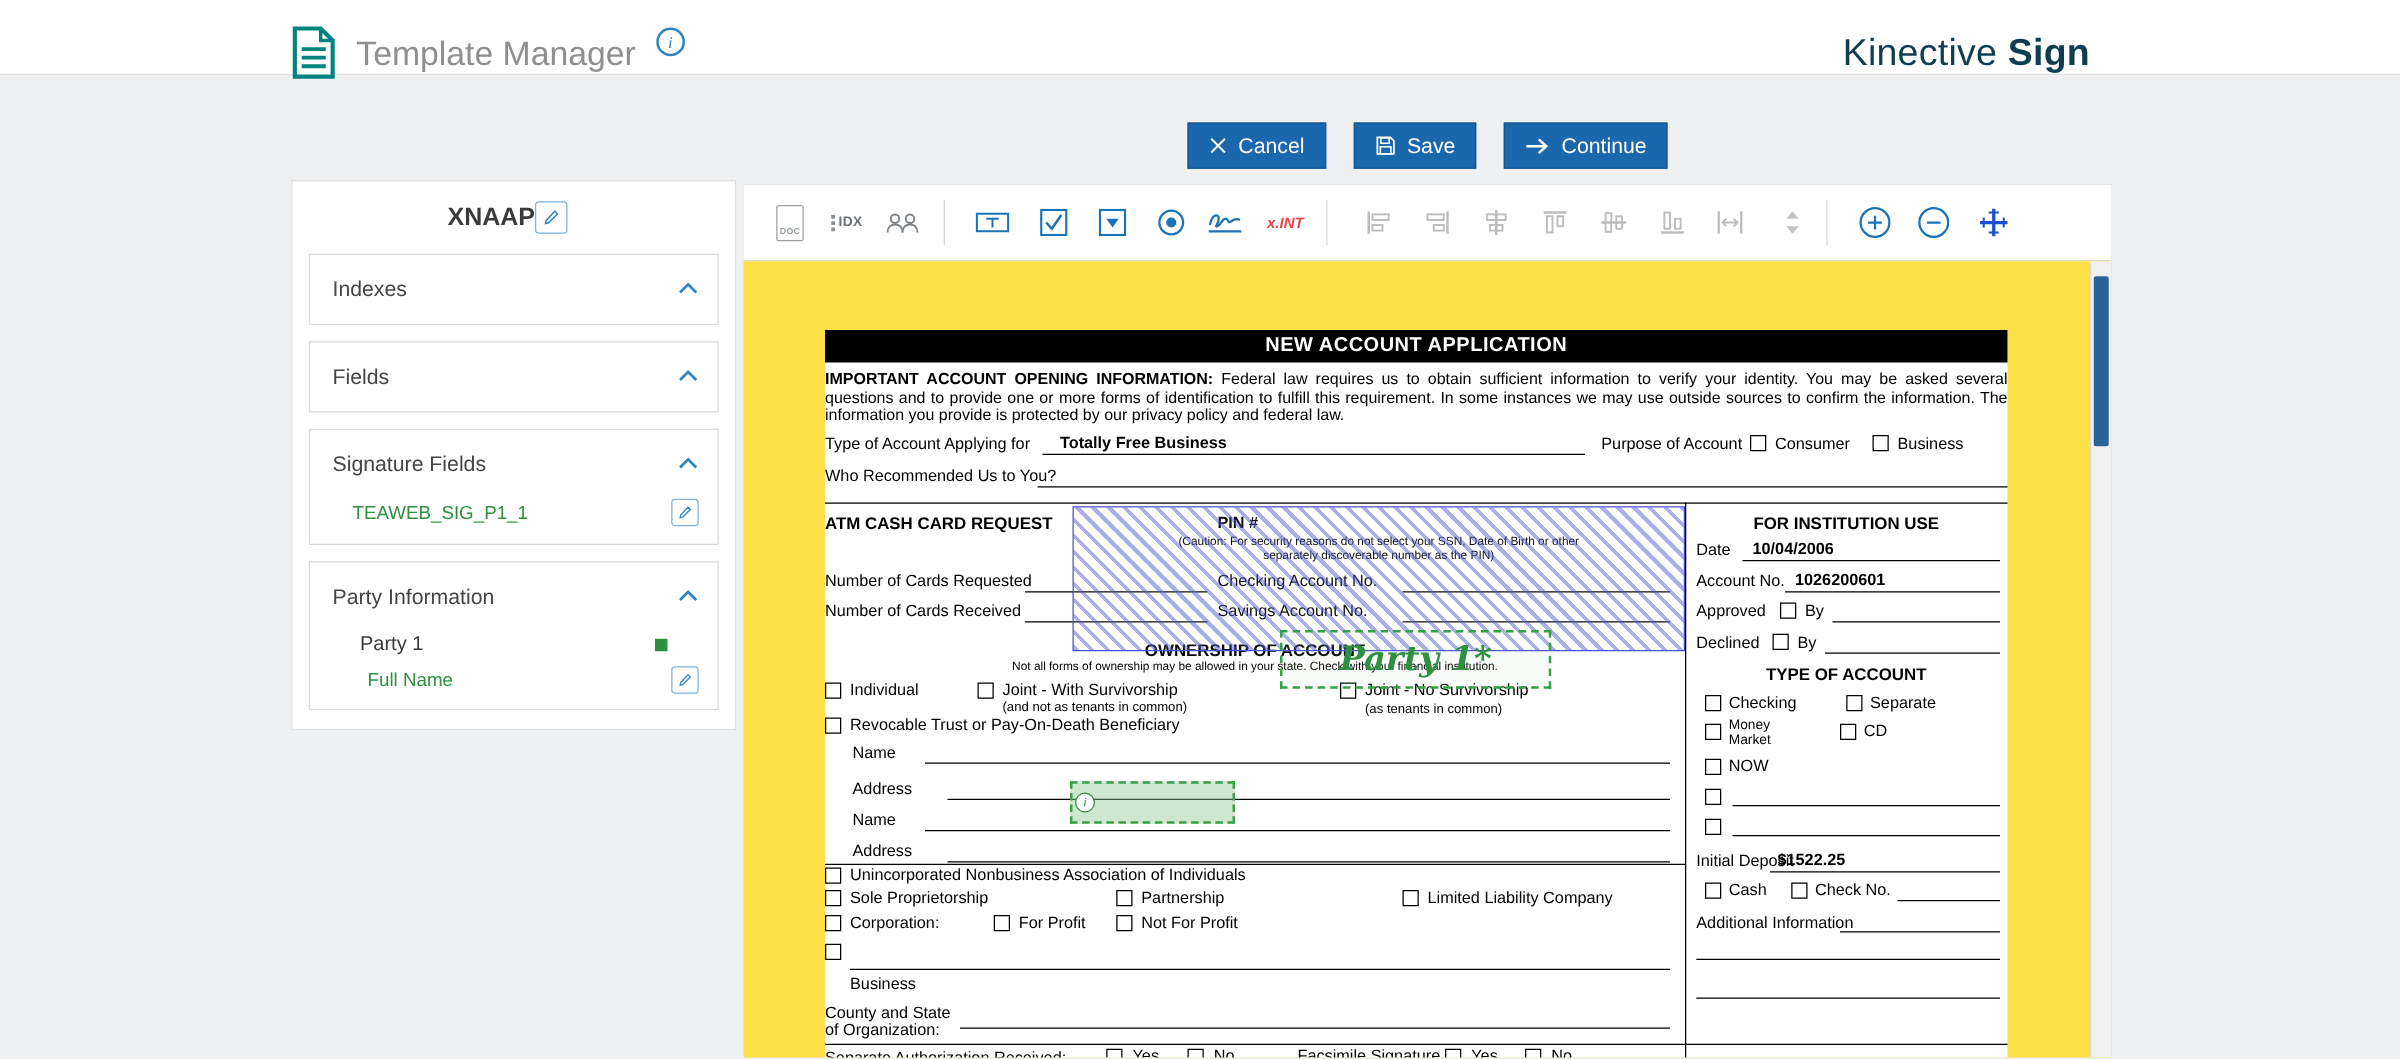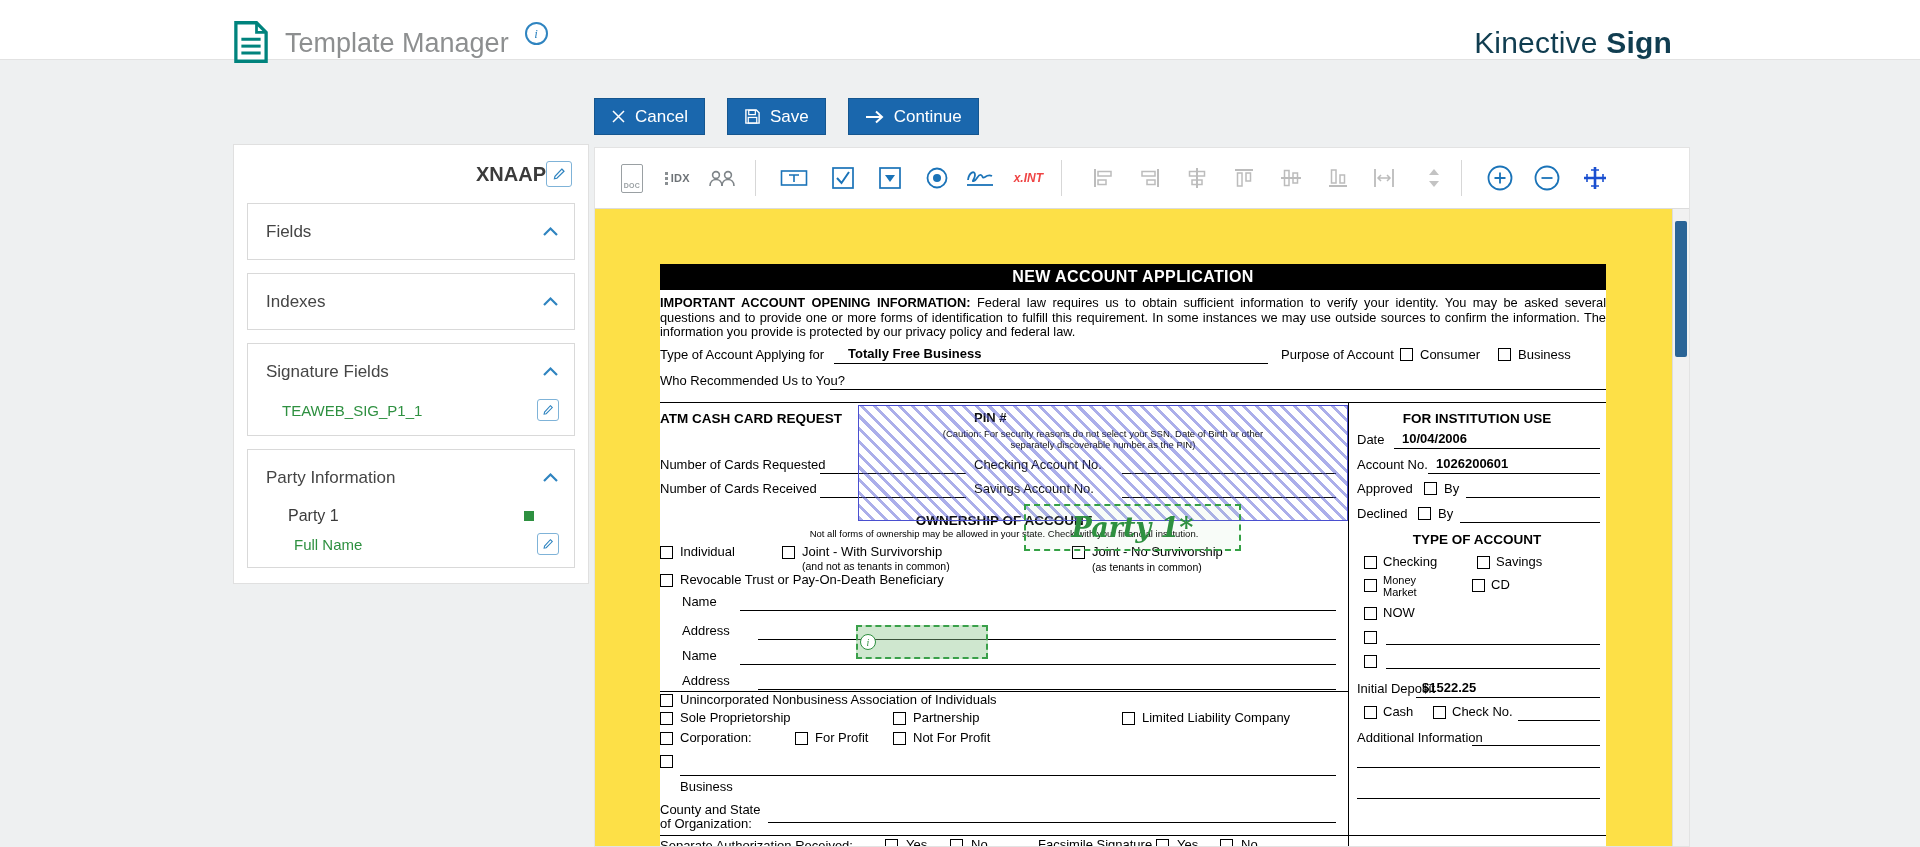--- a/index.html
+++ b/index.html
@@ -7,27 +7,27 @@
 
 
 .hdr{position:absolute;left:0;top:0;width:1920px;height:60px;background:#fff;border-bottom:1px solid #e2e2e2;z-index:20}
 .hdr-left{position:absolute;left:233px;top:20px;display:flex;align-items:flex-start;gap:16px}
 .tm-title{font-size:27px;color:#8d8f90;margin-top:8px}
 .info-badge{width:23px;height:23px;border:2px solid #2f84c0;border-radius:50%;color:#2f84c0;font-size:13px;font-style:italic;font-family:"Liberation Serif","DejaVu Serif",serif;display:flex;align-items:center;justify-content:center;margin-top:2px;cursor:pointer;background:#fff}
 .brand{position:absolute;right:248px;top:26px;font-size:30px;color:#103d50;letter-spacing:.2px}
 .brand b{font-weight:700}
 
 
-.actions{position:absolute;left:594px;top:98px;width:1096px;display:flex;justify-content:flex-start;gap:22px;z-index:15}
+.actions{position:absolute;left:594px;top:98px;width:1096px;display:flex;justify-content:center;gap:22px;z-index:15}
 .btn{display:flex;align-items:center;gap:9px;background:#1a67ad;color:#fff;height:37px;padding:0 16px;font-size:17px;border:1px solid #15568f;cursor:pointer;font-family:inherit}
 .btn svg{display:block}
 
 
 .sidebar{position:absolute;left:233px;top:144px;width:356px;background:#fff;border:1px solid #e0e0e0;padding-bottom:2px;z-index:10}
-.tpl-head{height:58px;display:flex;align-items:center;justify-content:flex-end;padding:0 16px 0 6px}
+.tpl-head{height:58px;display:flex;align-items:center;justify-content:center;padding:0 16px 0 6px}
 .tpl-name{font-size:20px;font-weight:700;color:#3b3b3b}
 .editbox{width:26px;height:26px;border:1px solid #7fb3d8;border-radius:3px;display:flex;align-items:center;justify-content:center;cursor:pointer;background:#fff}
 .editbox.small{width:22px;height:22px}
 .sec{border:1px solid #d9d9d9;margin:0 13px 13px;background:#fff}
 .sec-head{height:55px;display:flex;align-items:center;justify-content:space-between;padding:0 15px 0 18px;cursor:pointer}
 .sec-label{font-size:17px;color:#454545}
 .sec-item{display:flex;align-items:center;justify-content:space-between;padding:0 15px 14px 34px}
 .green-text{color:#2e9040;font-size:15px}
 .party-row{display:flex;align-items:center;justify-content:space-between;padding:2px 40px 8px 40px}
 .party-name{font-size:16px;color:#3b3b3b}
@@ -127,30 +127,30 @@
     <span class="tpl-name">XNAAP</span>
     <span class="editbox">
       <svg width="14" height="14" viewBox="0 0 16 16">
           <path d="M11.2 2.3 L13.7 4.8 L5.6 12.9 L2.8 13.5 L3.4 10.7 Z" fill="none" stroke="#2f84c0" stroke-width="1.4"></path>
         </svg>
     </span>
   </div>
 
   <div class="sec">
     <div class="sec-head">
-      <span class="sec-label">Fields</span>
+      <span class="sec-label">Indexes</span>
       <span><svg width="17" height="11">
             <polyline points="2,9 8.5,2.5 15,9" stroke="#2f84c0" stroke-width="2.2" fill="none"></polyline>
           </svg></span>
     </div>
   </div>
 
   <div class="sec">
     <div class="sec-head">
-      <span class="sec-label">Indexes</span>
+      <span class="sec-label">Fields</span>
       <span><svg width="17" height="11">
             <polyline points="2,9 8.5,2.5 15,9" stroke="#2f84c0" stroke-width="2.2" fill="none"></polyline>
           </svg></span>
     </div>
   </div>
 
   <div class="sec">
     <div class="sec-head">
       <span class="sec-label">Signature Fields</span>
       <span><svg width="17" height="11">
@@ -402,21 +402,21 @@
       <div class="u" style="left:98px;top:375px;width:578px"></div>
       <span class="t" style="left:22px;top:385px">Name</span>
       <div class="u" style="left:80px;top:400px;width:596px"></div>
       <span class="t" style="left:22px;top:410px">Address</span>
       <div class="u" style="left:98px;top:425px;width:578px"></div>
 
       <span class="t b ctr" style="left:688px;top:268px;width:258px;font-size:13.5px">TYPE OF ACCOUNT</span>
       <span class="cb" style="left:704px;top:292px"></span>
       <span class="t" style="left:723px;top:291px">Checking</span>
       <span class="cb" style="left:817px;top:292px"></span>
-      <span class="t" style="left:836px;top:291px">Savings</span>
+      <span class="t" style="left:836px;top:291px">Separate</span>
       <span class="cb" style="left:704px;top:315px"></span>
       <span class="t" style="left:723px;top:311px;font-size:11px;line-height:1.05"><span>Money</span><br><span>Market</span></span>
       <span class="cb" style="left:812px;top:315px"></span>
       <span class="t" style="left:831px;top:314px">CD</span>
       <span class="cb" style="left:704px;top:343px"></span>
       <span class="t" style="left:723px;top:342px">NOW</span>
       <span class="cb" style="left:704px;top:367px"></span>
       <div class="u" style="left:726px;top:380px;width:214px"></div>
       <span class="cb" style="left:704px;top:391px"></span>
       <div class="u" style="left:726px;top:404px;width:214px"></div>

